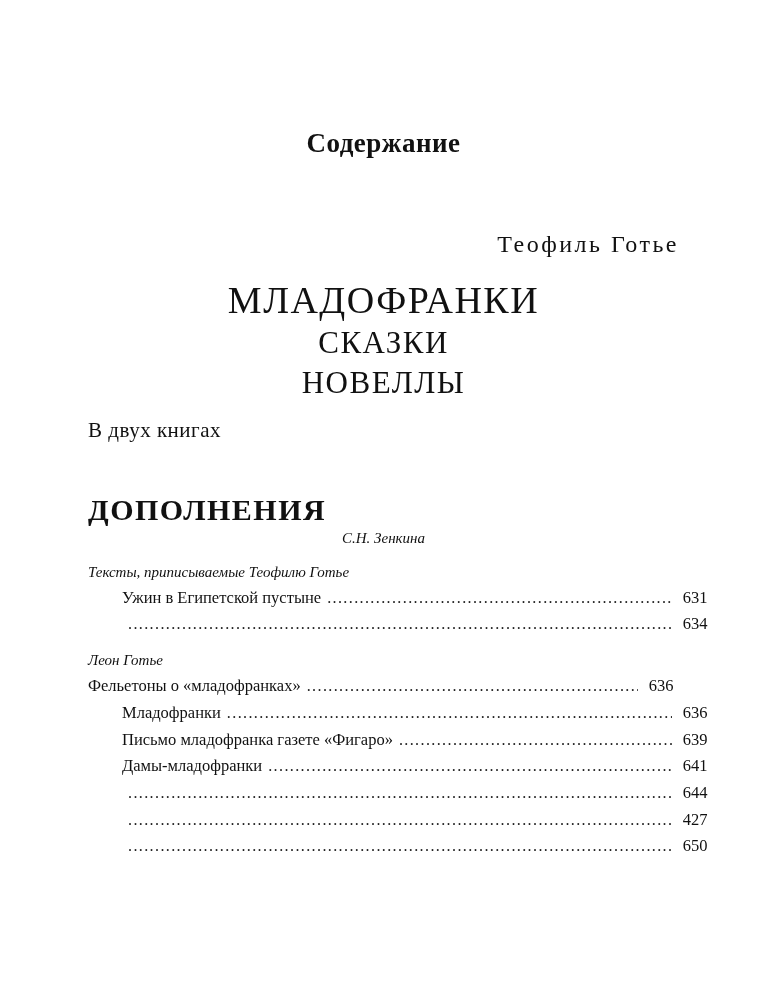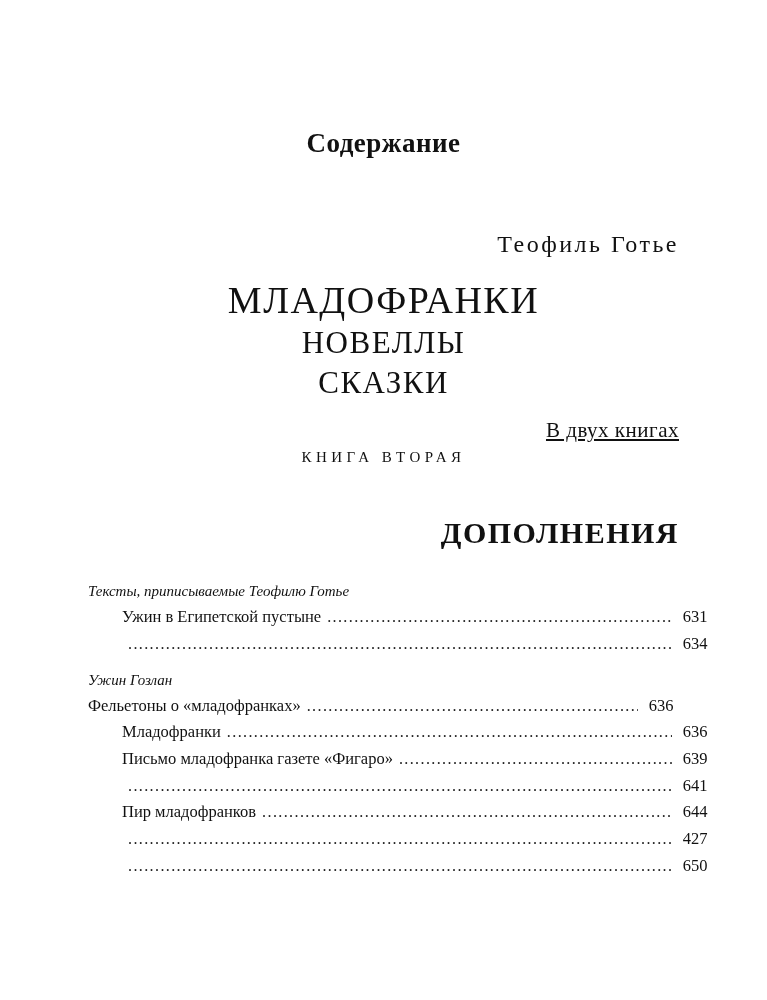--- a/index.html
+++ b/index.html
@@ -47,35 +47,34 @@
     line-height: 1.18;
   }
   .book-title-sub {
     text-align: center;
     font-size: 31px;
     letter-spacing: 1.5px;
     line-height: 1.28;
   }
 
   .volumes {
-    text-align: right;
+    text-align: left;
     font-size: 21px;
     margin-top: 16px;
     letter-spacing: 0.5px;
-    text-decoration: underline;
   }
   .book-number {
     text-align: center;
     font-size: 15px;
     letter-spacing: 4.5px;
     margin-top: 6px;
   }
 
   .section-title {
-    text-align: right;
+    text-align: left;
     font-size: 30px;
     font-weight: bold;
     letter-spacing: 1.5px;
     margin-top: 50px;
   }
 
   .translation-line {
     text-align: center;
     font-size: 15px;
     font-style: italic;
@@ -83,21 +82,21 @@
     line-height: 1.5;
   }
   .translator {
     text-align: center;
     font-size: 15px;
     font-style: italic;
     line-height: 1.5;
   }
 
   .toc {
-    margin-top: 33px;
+    margin-top: 14px;
     font-size: 16.5px;
   }
 
   .toc-group-head {
     font-style: italic;
     font-size: 15px;
     margin-top: 14px;
     margin-bottom: 4px;
   }
   .toc-group-head.first { margin-top: 0; }
@@ -130,71 +129,71 @@
 </head>
 <body>
 
 <div class="page">
 
   <h1 class="toc-title">Содержание</h1>
 
   <div class="author">Теофиль Готье</div>
 
   <div class="book-title-main">МЛАДОФРАНКИ</div>
+  <div class="book-title-sub">СКАЗКИ</div>
   <div class="book-title-sub">НОВЕЛЛЫ</div>
-  <div class="book-title-sub">СКАЗКИ</div>
 
   <div class="volumes">В двух книгах</div>
-  <div class="book-number">КНИГА ВТОРАЯ</div>
 
   <div class="section-title">ДОПОЛНЕНИЯ</div>
 
+  <div class="translator">С.Н. Зенкина</div>
 
   <div class="toc">
 
     <div class="toc-group-head first">Тексты, приписываемые Теофилю Готье</div>
 
     <div class="entry indent">
       <span class="label">Ужин в Египетской пустыне</span>
       <span class="leader">......................................................................................................................................</span>
       <span class="page-num">631</span>
     </div>
 
     <div class="entry indent">
       <span class="leader">......................................................................................................................................</span>
       <span class="page-num">634</span>
     </div>
 
-    <div class="toc-group-head">Ужин Гозлан</div>
+    <div class="toc-group-head">Леон Готье</div>
 
     <div class="entry">
       <span class="label">Фельетоны о «младофранках»</span>
       <span class="leader">......................................................................................................................................</span>
       <span class="page-num">636</span>
     </div>
 
     <div class="entry indent">
       <span class="label">Младофранки</span>
       <span class="leader">......................................................................................................................................</span>
       <span class="page-num">636</span>
     </div>
 
     <div class="entry indent">
       <span class="label">Письмо младофранка газете «Фигаро»</span>
       <span class="leader">......................................................................................................................................</span>
       <span class="page-num">639</span>
     </div>
 
     <div class="entry indent">
+      <span class="label">Дамы-младофранки</span>
       <span class="leader">......................................................................................................................................</span>
       <span class="page-num">641</span>
     </div>
 
     <div class="entry indent">
-      <span class="label">Пир младофранков</span>
       <span class="leader">......................................................................................................................................</span>
       <span class="page-num">644</span>
     </div>
 
     <div class="entry indent">
       <span class="leader">......................................................................................................................................</span>
       <span class="page-num">427</span>
     </div>
 
     <div class="entry indent">

